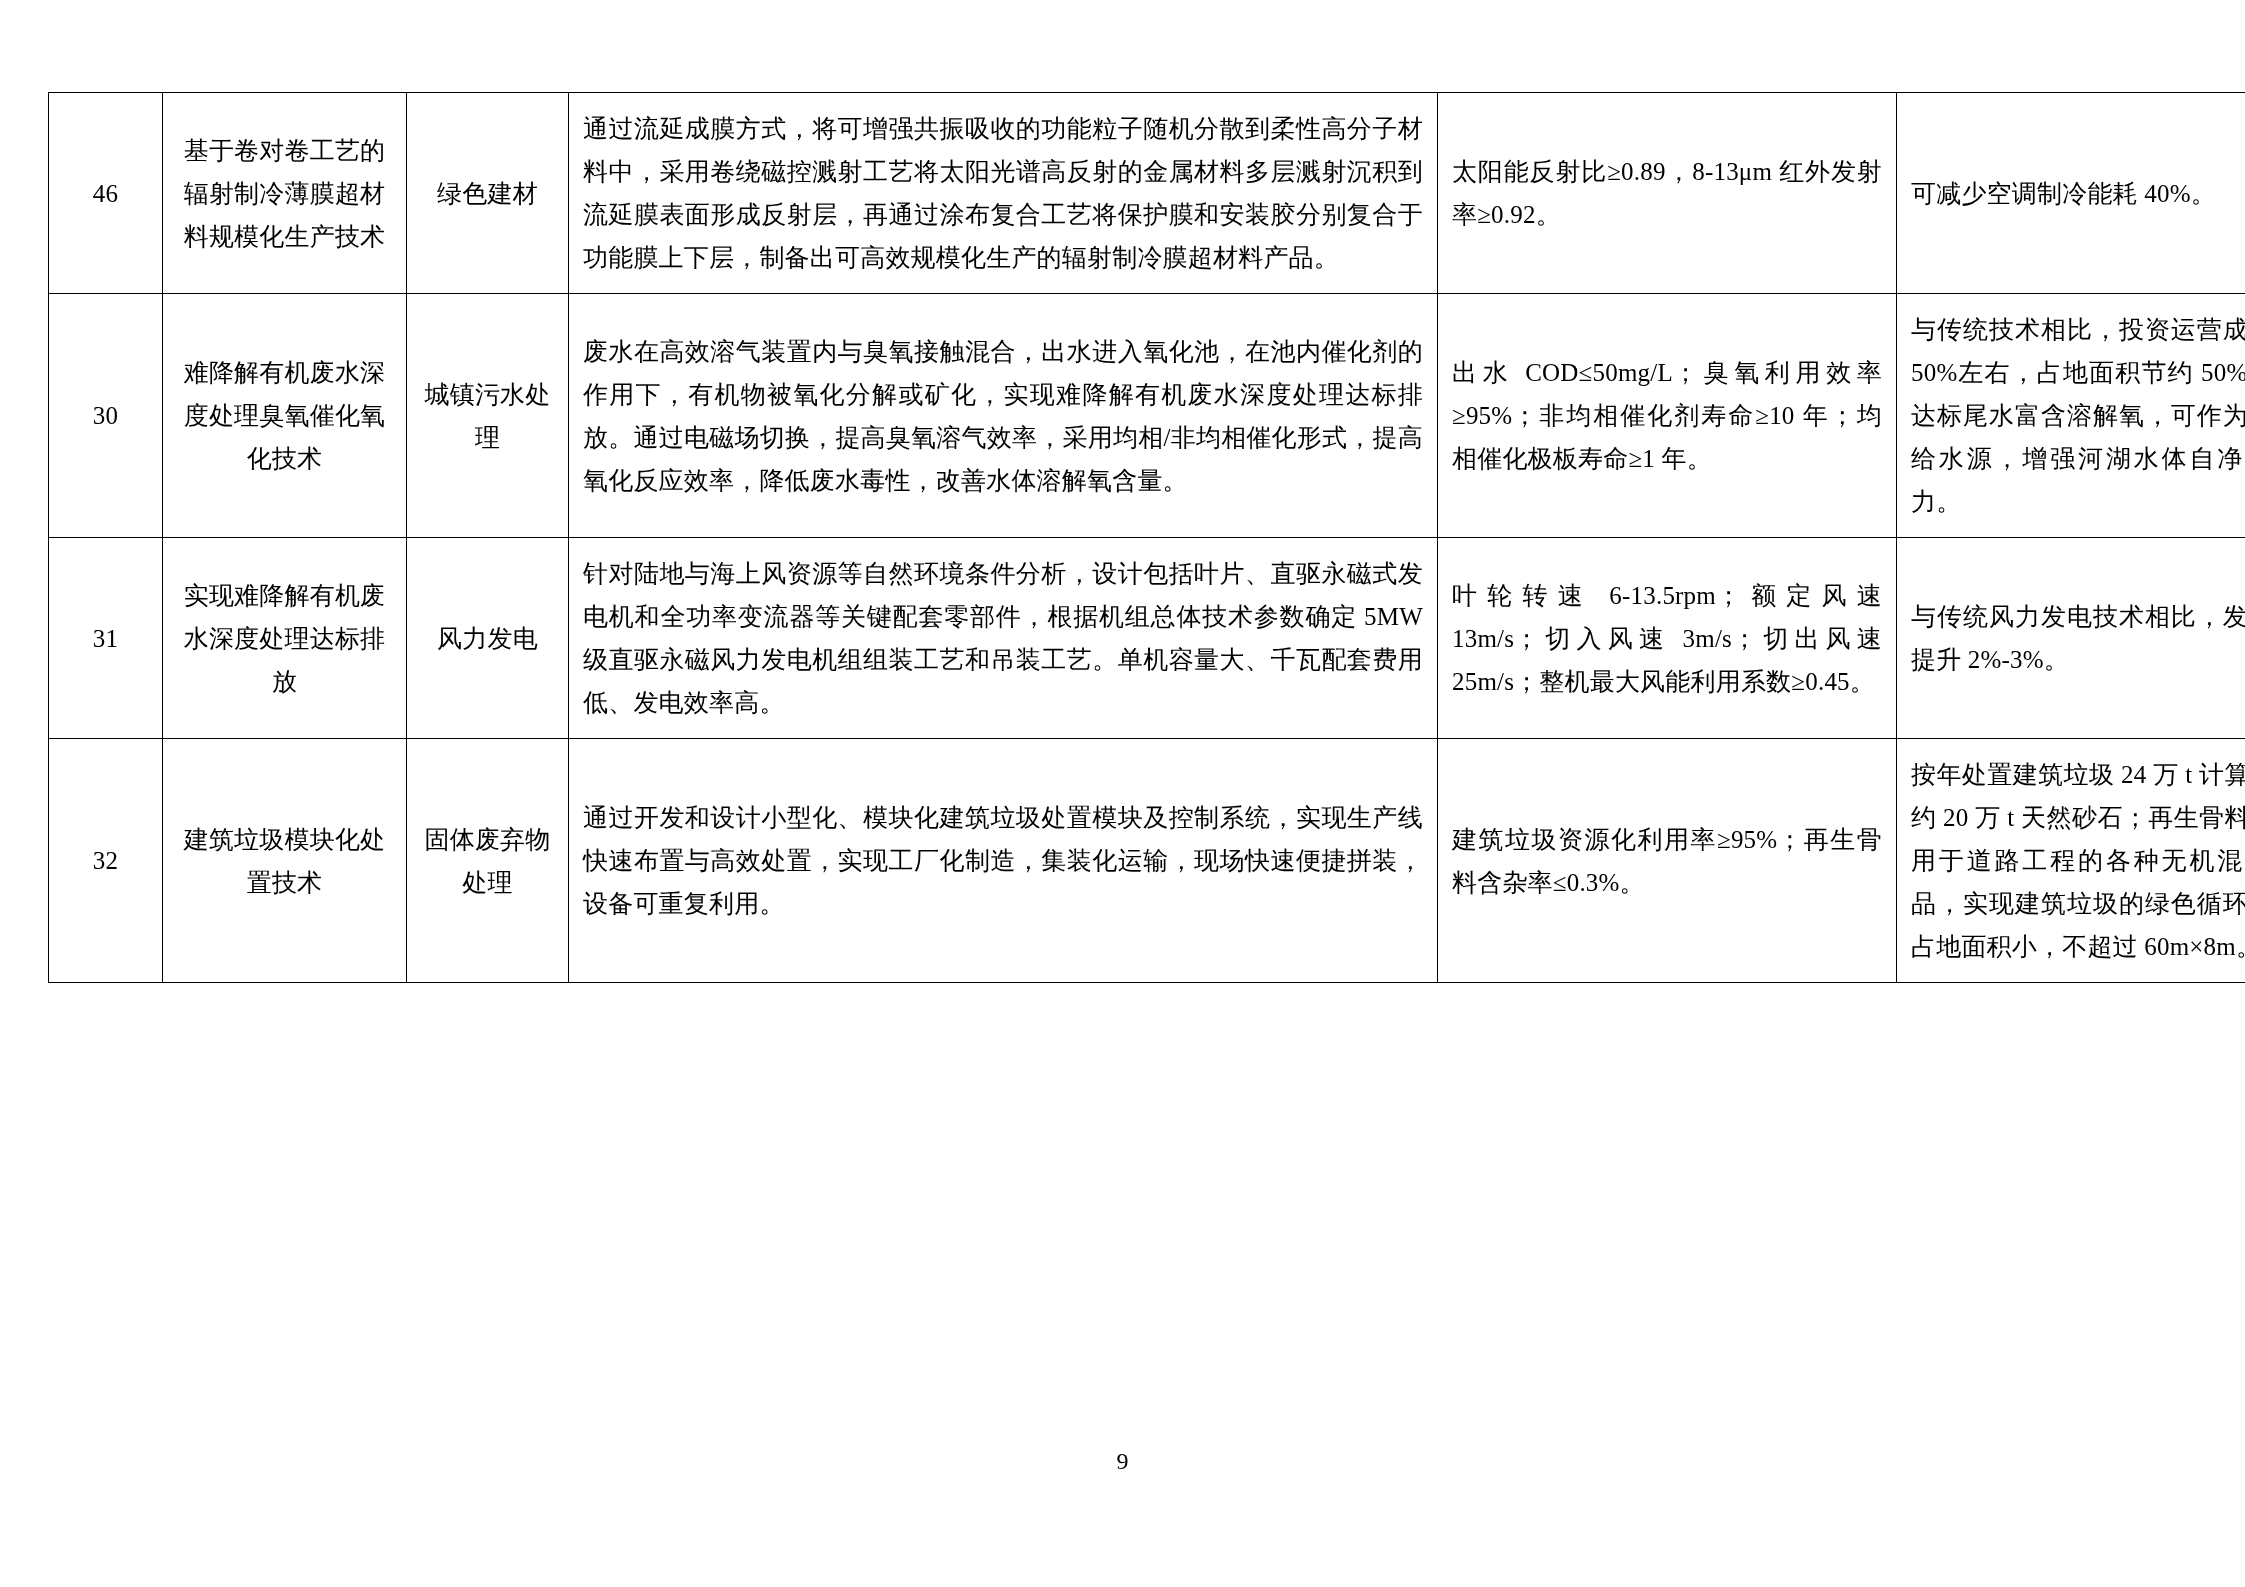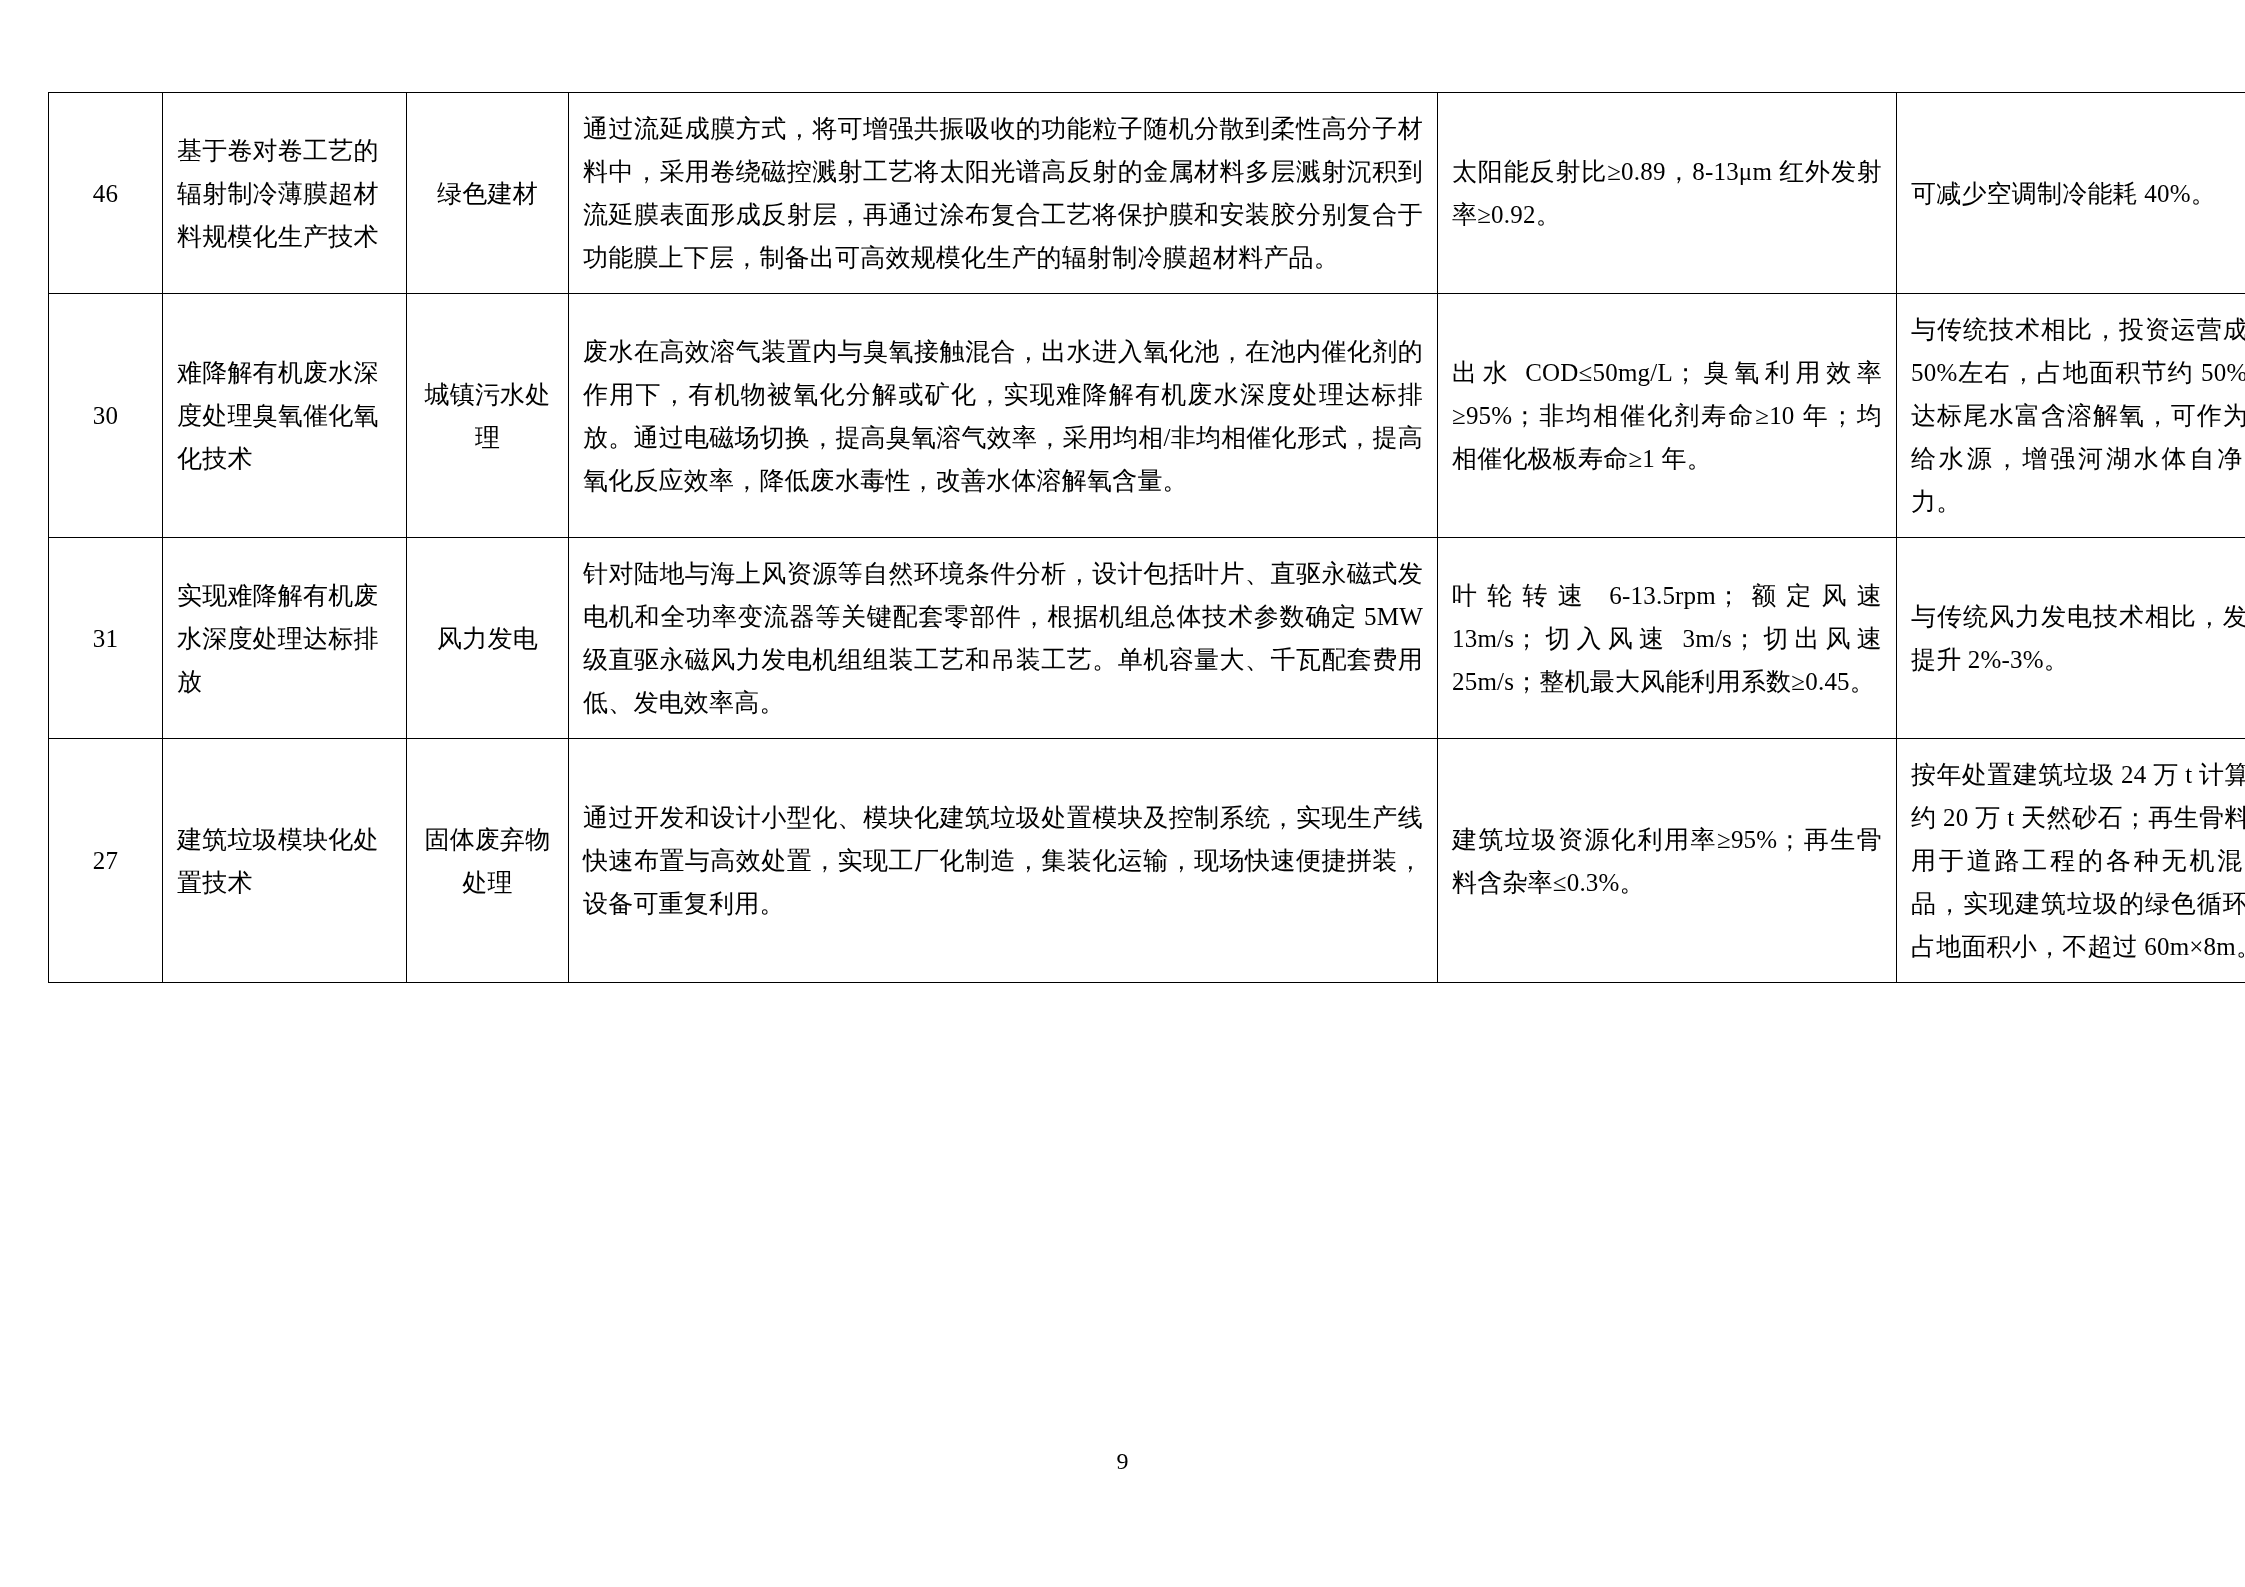--- a/index.html
+++ b/index.html
@@ -41,21 +41,21 @@
     line-height: 1.72;
     letter-spacing: 0.2px;
   }
   td.col-no {
     width: 85px;
     text-align: center;
     vertical-align: middle;
   }
   td.col-name {
     width: 215px;
-    text-align: left;
+    text-align: center;
     vertical-align: middle;
     padding-left: 8px;
     padding-right: 8px;
   }
   td.col-field {
     width: 133px;
     text-align: center;
     vertical-align: middle;
     padding-left: 6px;
     padding-right: 6px;
@@ -120,21 +120,21 @@
         <tr>
           <td class="col-no">31</td>
           <td class="col-name">实现难降解有机废水深度处理达标排放</td>
           <td class="col-field">风力发电</td>
           <td class="col-desc">针对陆地与海上风资源等自然环境条件分析，设计包括叶片、直驱永磁式发电机和全功率变流器等关键配套零部件，根据机组总体技术参数确定 5MW 级直驱永磁风力发电机组组装工艺和吊装工艺。单机容量大、千瓦配套费用低、发电效率高。</td>
           <td class="col-index">叶轮转速 6-13.5rpm；额定风速 13m/s；切入风速 3m/s；切出风速 25m/s；整机最大风能利用系数≥0.45。</td>
           <td class="col-benefit">与传统风力发电技术相比，发电效率提升 2%-3%。</td>
         </tr>
 
         <tr>
-          <td class="col-no">27</td>
+          <td class="col-no">32</td>
           <td class="col-name">建筑垃圾模块化处置技术</td>
           <td class="col-field">固体废弃物处理</td>
           <td class="col-desc">通过开发和设计小型化、模块化建筑垃圾处置模块及控制系统，实现生产线快速布置与高效处置，实现工厂化制造，集装化运输，现场快速便捷拼装，设备可重复利用。</td>
           <td class="col-index">建筑垃圾资源化利用率≥95%；再生骨料含杂率≤0.3%。</td>
           <td class="col-benefit">按年处置建筑垃圾 24 万 t 计算，年节约 20 万 t 天然砂石；再生骨料可制成用于道路工程的各种无机混合料制品，实现建筑垃圾的绿色循环利用；占地面积小，不超过 60m×8m。</td>
         </tr>
 
       </tbody>
     </table>
   </div>

